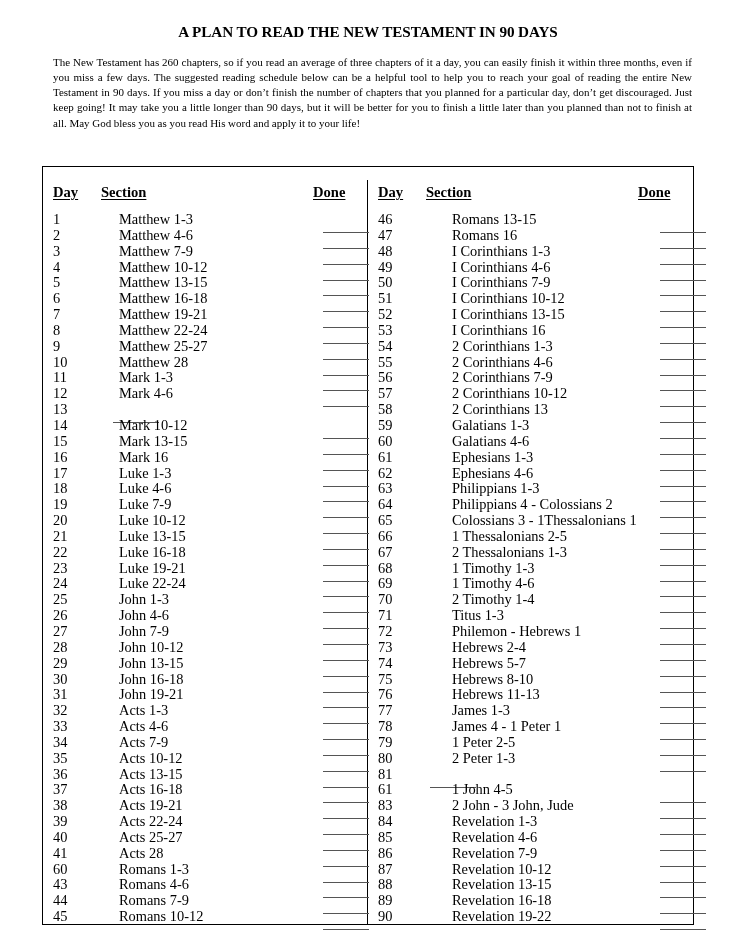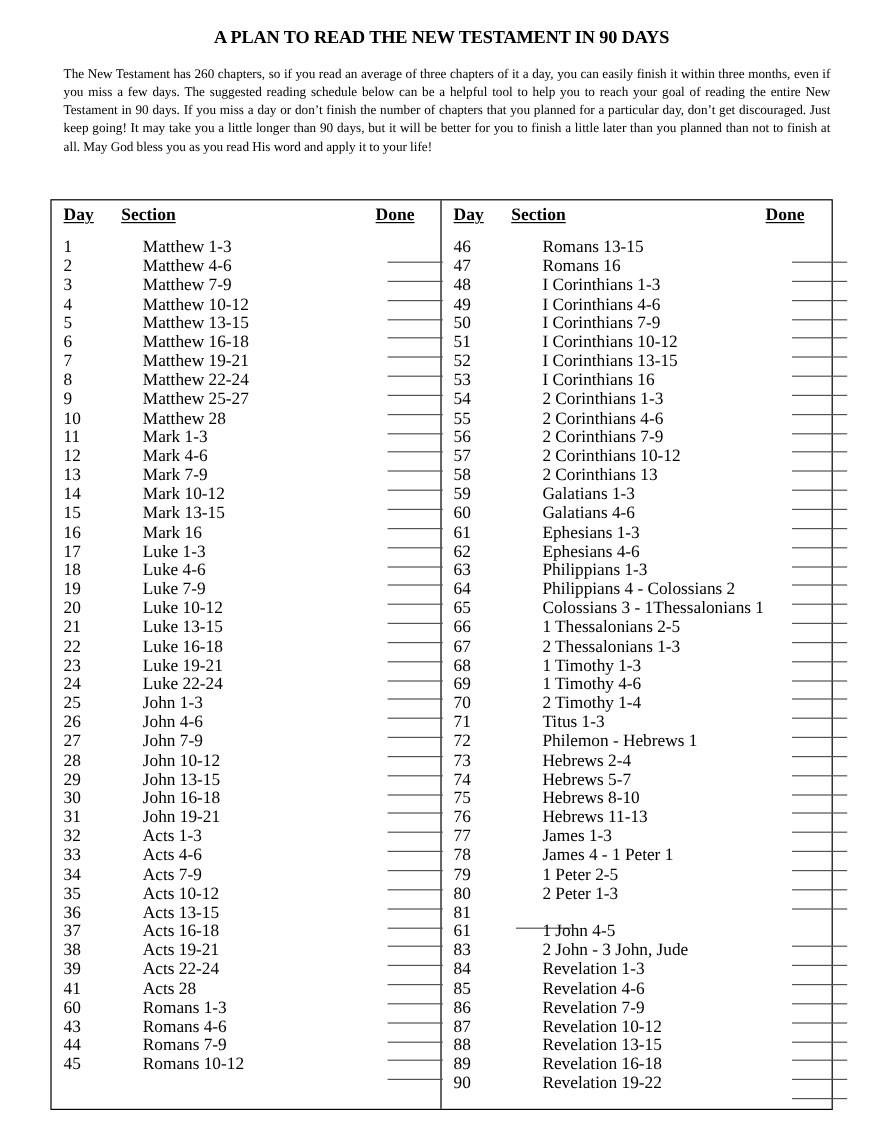--- a/index.html
+++ b/index.html
@@ -51,20 +51,21 @@
   .schedule-frame {
     position: absolute;
     left: 42px;
     top: 166px;
     width: 652px;
     height: 759px;
     box-sizing: border-box;
     border: 1.6px solid #000000;
     display: flex;
     background: #ffffff;
+    align-items: flex-end;
   }
 
   .panel {
     flex: 1 1 50%;
     box-sizing: border-box;
     position: relative;
     padding: 0;
   }
   .panel.left {
     border-right: 1.6px solid #000000;
@@ -232,21 +233,20 @@
           </div>
           <div class="row">
             <span class="cell-day">12</span>
             <span class="cell-sec">Mark 4-6</span>
             <span class="cell-done">
               <span class="blank-line"></span>
             </span>
           </div>
           <div class="row">
             <span class="cell-day">13</span>
-            <span class="cell-sec">Mark 7-9</span>
             <span class="cell-done">
               <span class="blank-line"></span>
             </span>
           </div>
           <div class="row">
             <span class="cell-day">14</span>
             <span class="cell-sec">Mark 10-12</span>
             <span class="cell-done">
               <span class="blank-line"></span>
             </span>
@@ -415,20 +415,27 @@
           <div class="row">
             <span class="cell-day">38</span>
             <span class="cell-sec">Acts 19-21</span>
             <span class="cell-done">
               <span class="blank-line"></span>
             </span>
           </div>
           <div class="row">
             <span class="cell-day">39</span>
             <span class="cell-sec">Acts 22-24</span>
+            <span class="cell-done">
+              <span class="blank-line"></span>
+            </span>
+          </div>
+          <div class="row">
+            <span class="cell-day">40</span>
+            <span class="cell-sec">Acts 25-27</span>
             <span class="cell-done">
               <span class="blank-line"></span>
             </span>
           </div>
           <div class="row">
             <span class="cell-day">41</span>
             <span class="cell-sec">Acts 28</span>
             <span class="cell-done">
               <span class="blank-line"></span>
             </span>

